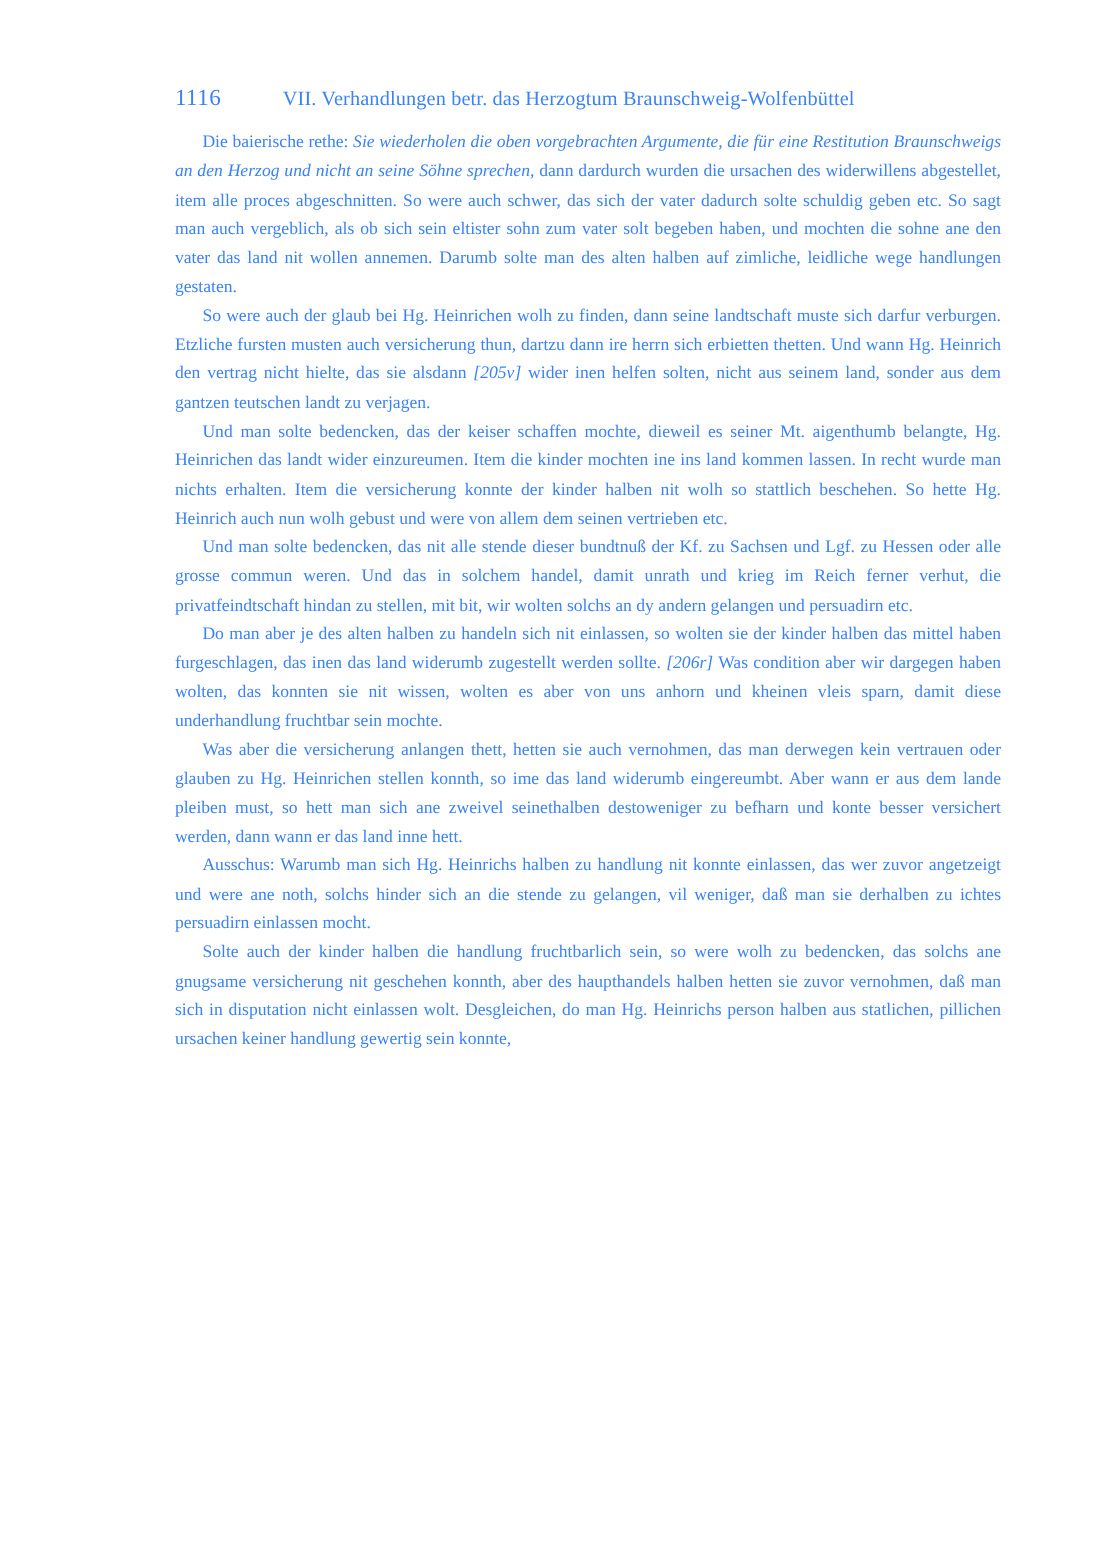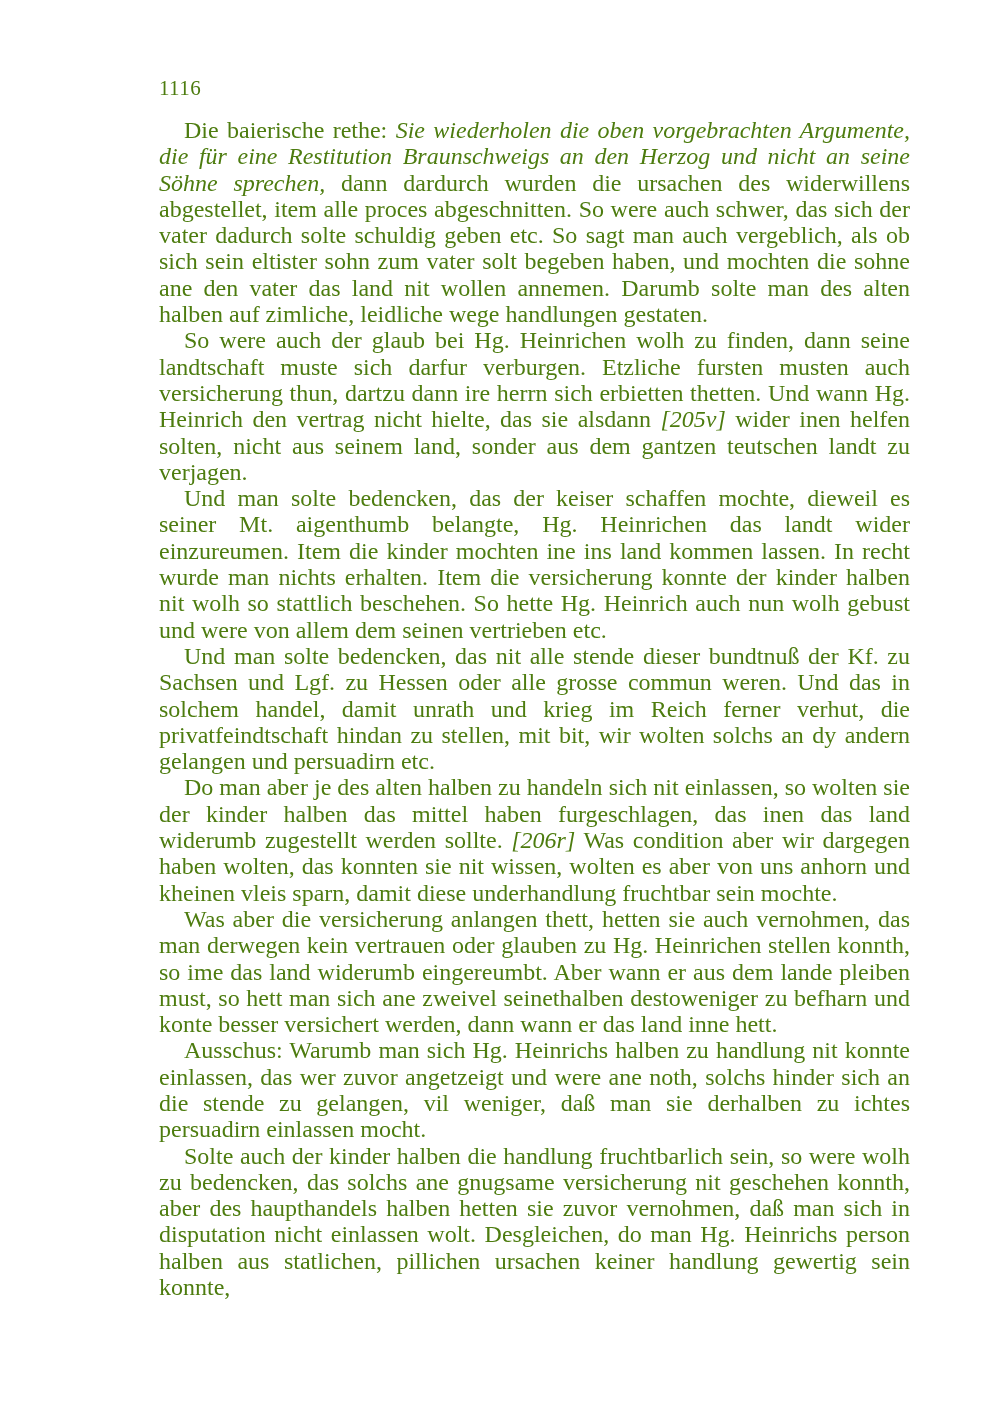--- a/index.html
+++ b/index.html
@@ -5,21 +5,21 @@
   html, body {
     margin: 0;
     padding: 0;
     background: #ffffff;
   }
   .page {
     position: relative;
     width: 1004px;
     height: 1418px;
     background: #ffffff;
-    color: #4d7c0f;
+    color: #3b82f6;
     font-family: "Liberation Serif", "DejaVu Serif", serif;
     overflow: hidden;
   }
   .content {
     position: absolute;
     left: 159px;
     top: 76px;
     width: 751px;
   }
   .running-header {
@@ -30,41 +30,42 @@
   .page-number {
     font-size: 21px;
     letter-spacing: 0.4px;
   }
   .header-title {
     font-size: 18.5px;
     margin-left: 56px;
     letter-spacing: 0.1px;
   }
   .body-text {
-    font-size: 24px;
+    font-size: 16px;
     line-height: 26.3px;
     text-align: justify;
   }
   .body-text p {
     margin: 0;
     padding: 0;
     text-indent: 25px;
   }
   .italic {
     font-style: italic;
   }
 </style>
 </head>
 <body>
 
 <div class="page">
   <div class="content">
 
     <header class="running-header">
       <span class="page-number">1116</span>
+      <span class="header-title">VII. Verhandlungen betr. das Herzogtum Braunschweig-Wolfenbüttel</span>
     </header>
 
     <section class="body-text">
       <p><span>Die baierische rethe: </span><span class="italic">Sie wiederholen die oben vorgebrachten Argumente, die für eine Restitution Braunschweigs an den Herzog und nicht an seine Söhne sprechen,</span><span> dann dardurch wurden die ursachen des widerwillens abgestellet, item alle proces abgeschnitten. So were auch schwer, das sich der vater dadurch solte schuldig geben etc. So sagt man auch vergeblich, als ob sich sein eltister sohn zum vater solt begeben haben, und mochten die sohne ane den vater das land nit wollen annemen. Darumb solte man des alten halben auf zimliche, leidliche wege handlungen gestaten.</span></p>
 
       <p><span>So were auch der glaub bei Hg. Heinrichen wolh zu finden, dann seine landtschaft muste sich darfur verburgen. Etzliche fursten musten auch versicherung thun, dartzu dann ire herrn sich erbietten thetten. Und wann Hg. Heinrich den vertrag nicht hielte, das sie alsdann </span><span class="italic">[205v]</span><span> wider inen helfen solten, nicht aus seinem land, sonder aus dem gantzen teutschen landt zu verjagen.</span></p>
 
       <p><span>Und man solte bedencken, das der keiser schaffen mochte, dieweil es seiner Mt. aigenthumb belangte, Hg. Heinrichen das landt wider einzureumen. Item die kinder mochten ine ins land kommen lassen. In recht wurde man nichts erhalten. Item die versicherung konnte der kinder halben nit wolh so stattlich beschehen. So hette Hg. Heinrich auch nun wolh gebust und were von allem dem seinen vertrieben etc.</span></p>
 
       <p><span>Und man solte bedencken, das nit alle stende dieser bundtnuß der Kf. zu Sachsen und Lgf. zu Hessen oder alle grosse commun weren. Und das in solchem handel, damit unrath und krieg im Reich ferner verhut, die privatfeindtschaft hindan zu stellen, mit bit, wir wolten solchs an dy andern gelangen und persuadirn etc.</span></p>

